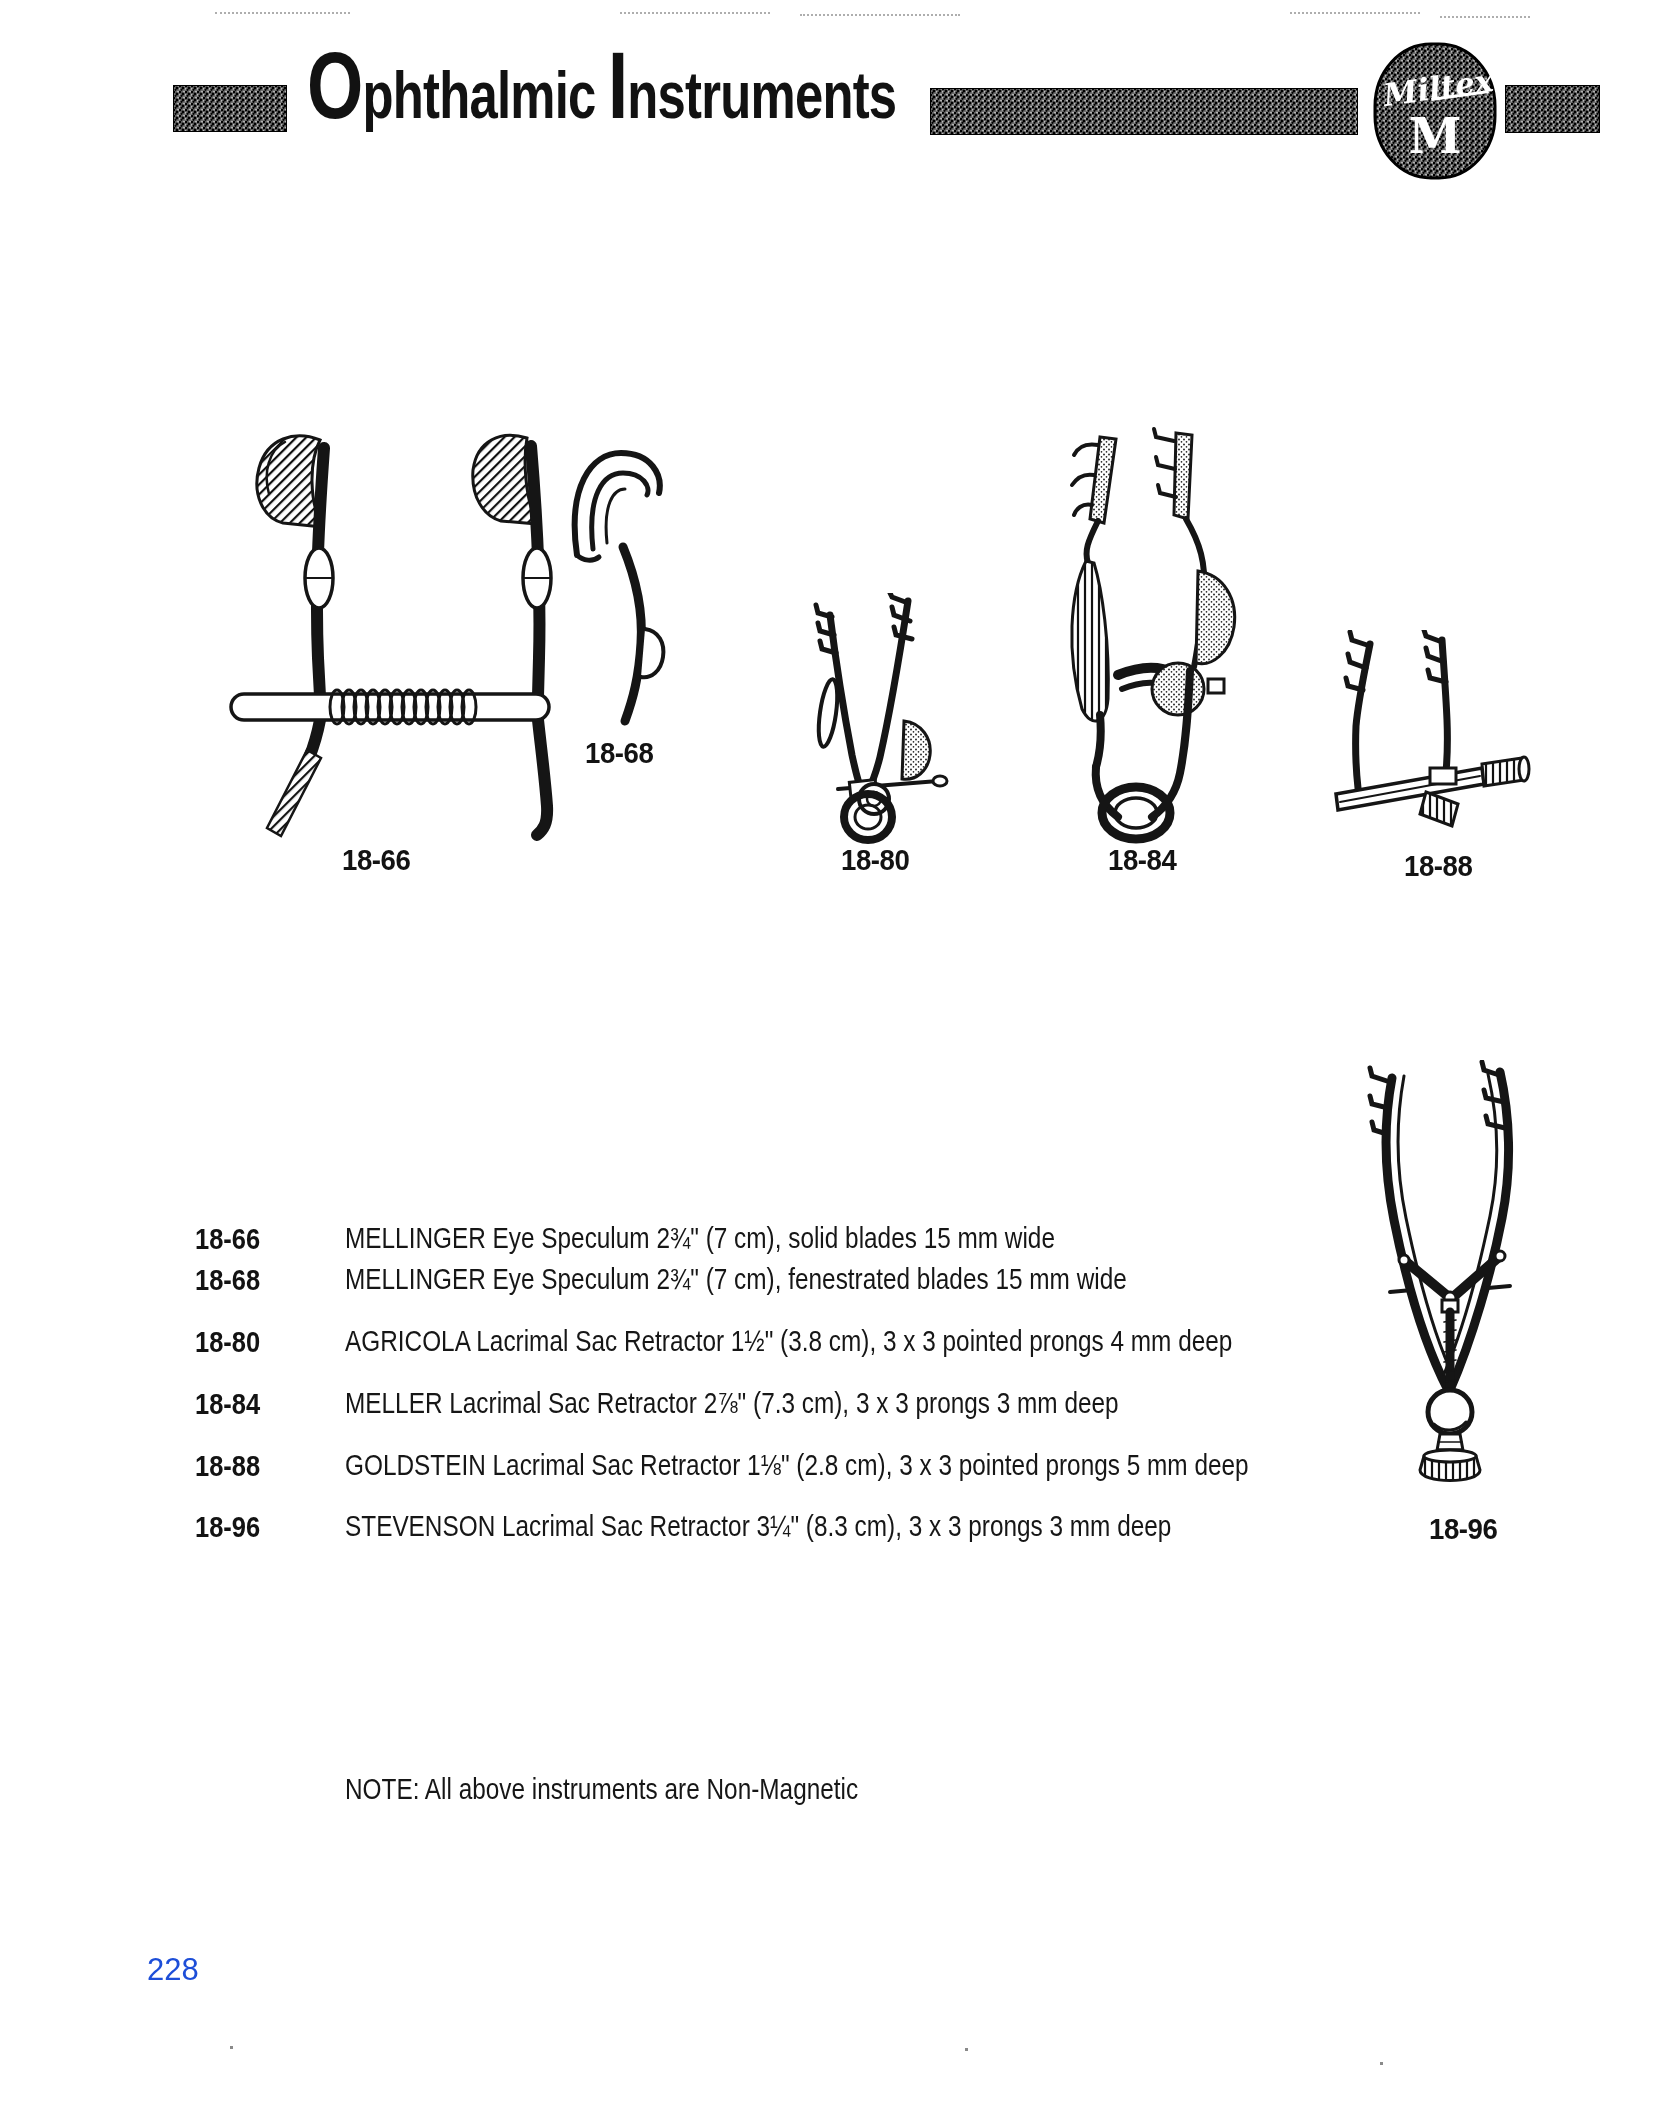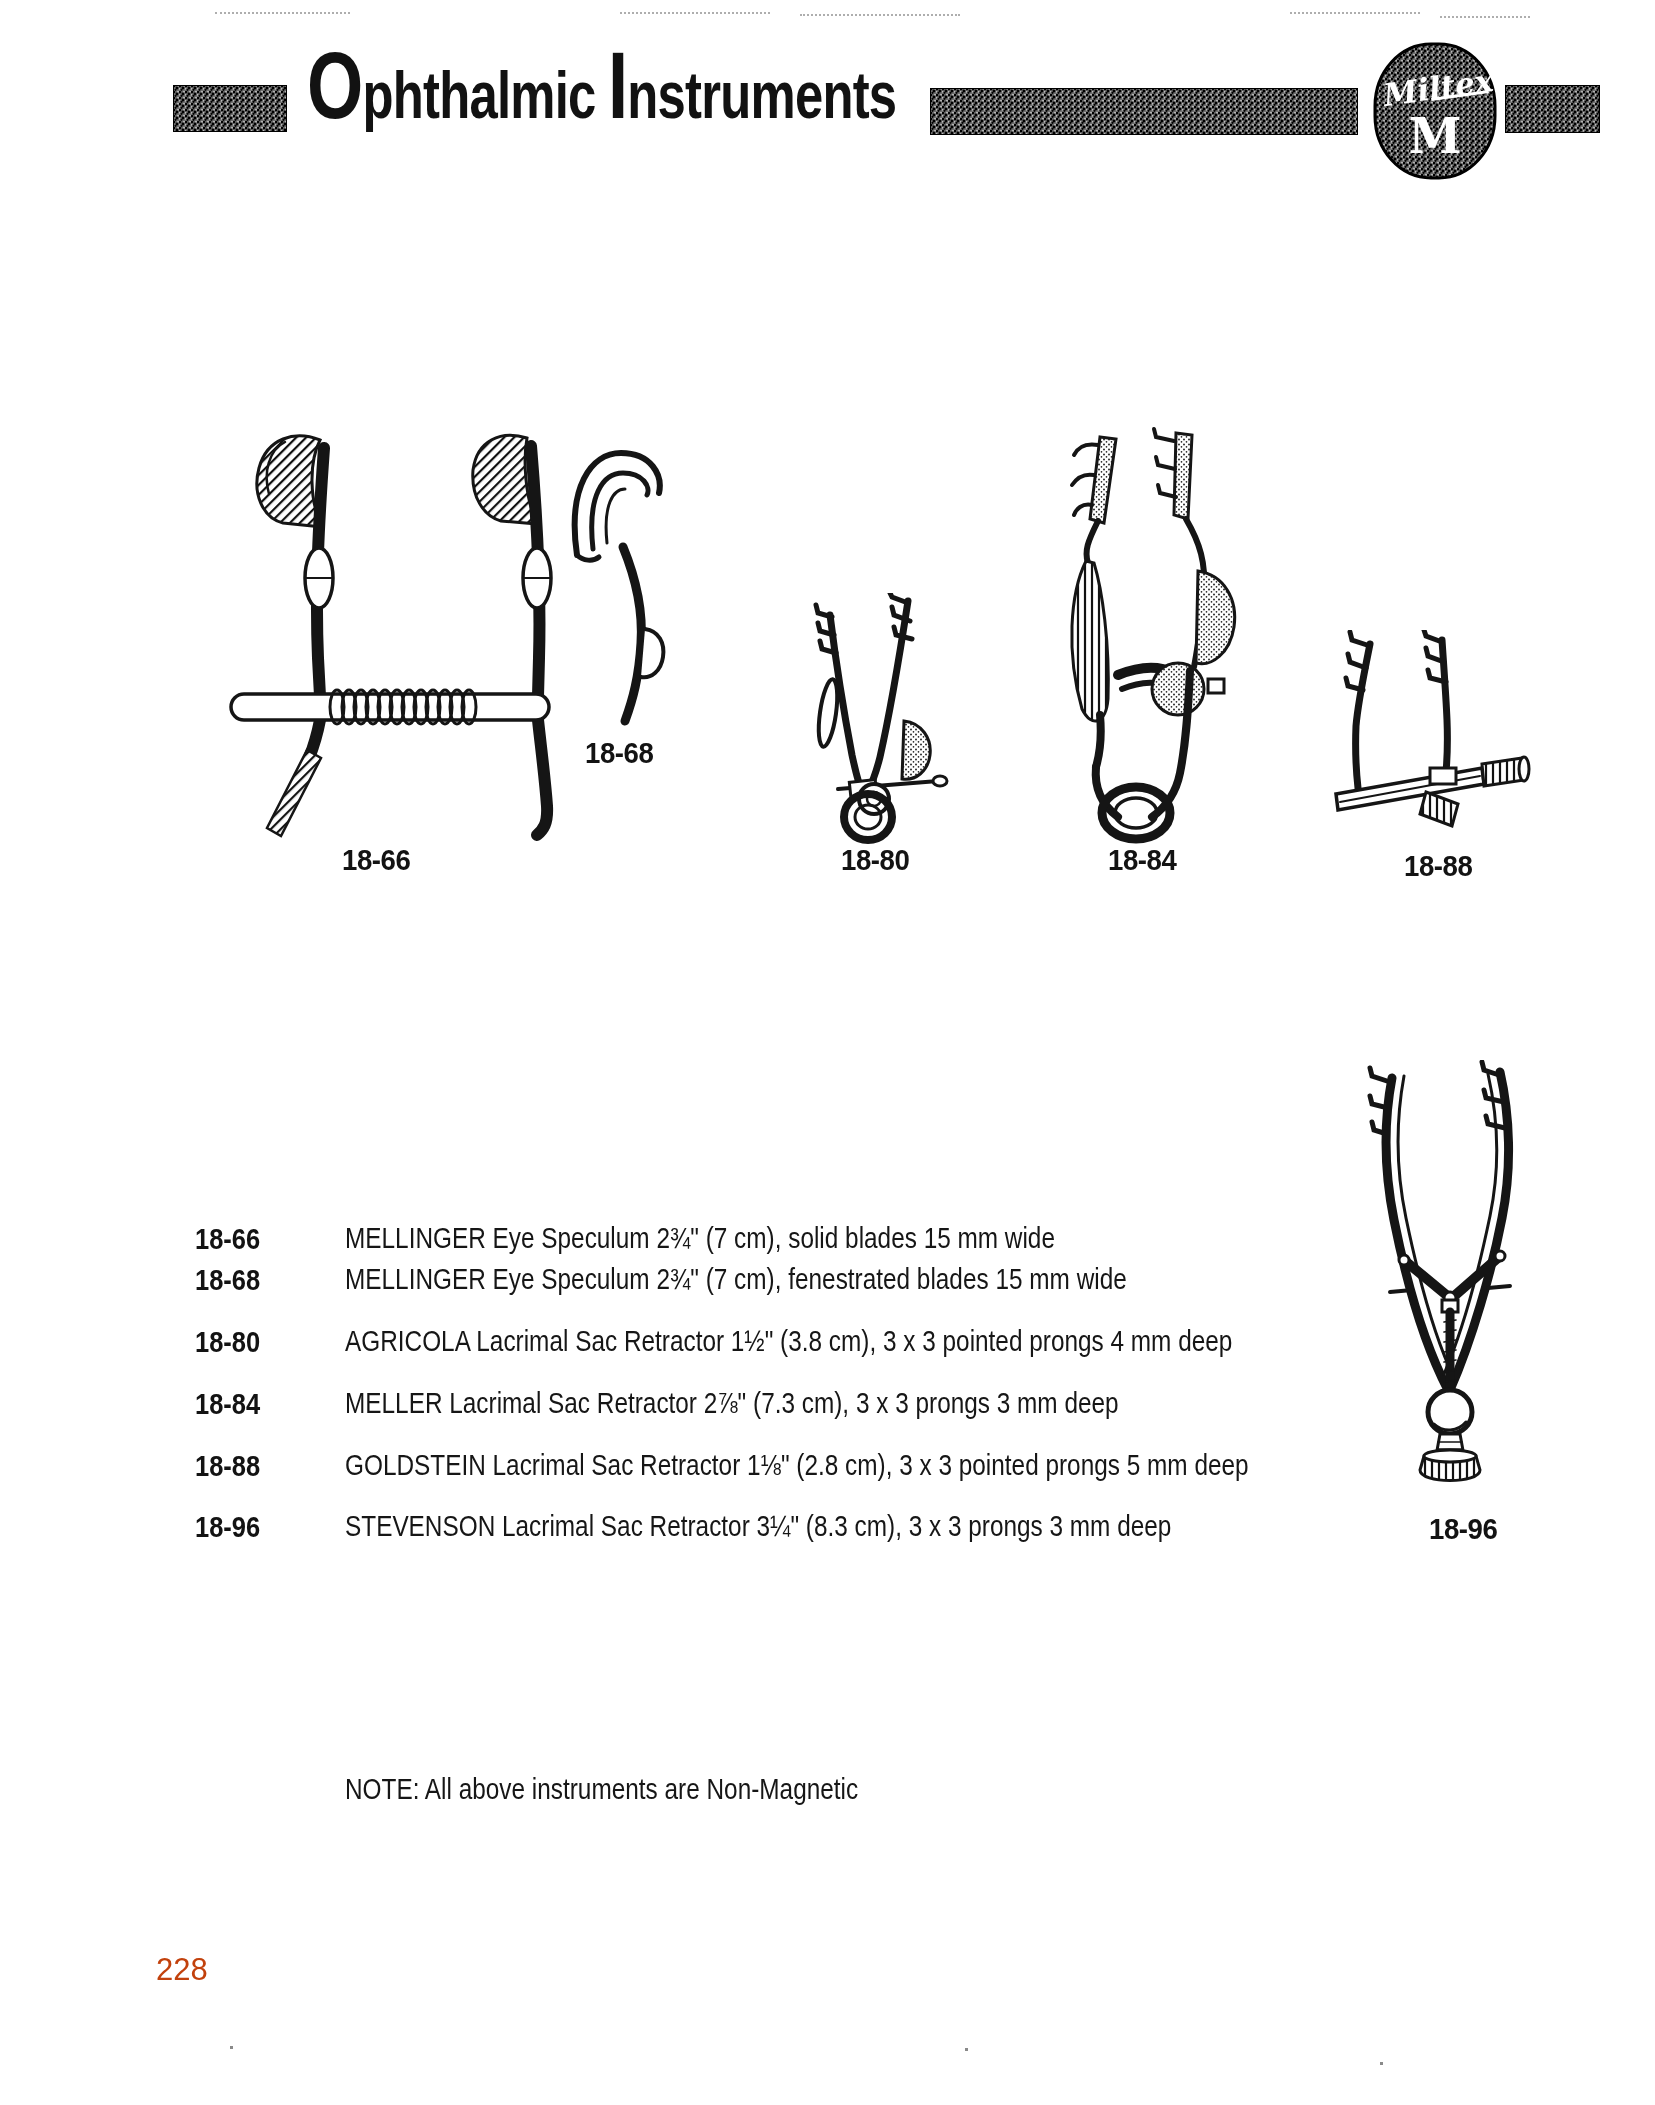--- a/index.html
+++ b/index.html
@@ -43,21 +43,21 @@
     transform:scaleX(0.85);transform-origin:left center;color:#131313;white-space:nowrap;
   }
   .pdesc{
     position:absolute;left:345px;font-size:29px;
     transform:scaleX(0.84);transform-origin:left center;color:#161616;white-space:nowrap;
   }
   .note{
     position:absolute;left:345px;top:1773px;font-size:29px;
     transform:scaleX(0.84);transform-origin:left center;color:#161616;white-space:nowrap;
   }
-  .pagenum{position:absolute;left:156px;top:1952px;font-size:31px;color:#c2410c;}
+  .pagenum{position:absolute;left:147px;top:1952px;font-size:31px;color:#1d4ed8;}
   
   .speck{position:absolute;background:#8a8a8a;}
   .dotseg{position:absolute;height:0;border-top:2px dotted #9a9a9a;opacity:.8;}
   svg.fig{position:absolute;display:block;}
   svg.fig *{vector-effect:none;}
 </style>
 </head>
 <body>
 
 <svg width="0" height="0" style="position:absolute" aria-hidden="true">

